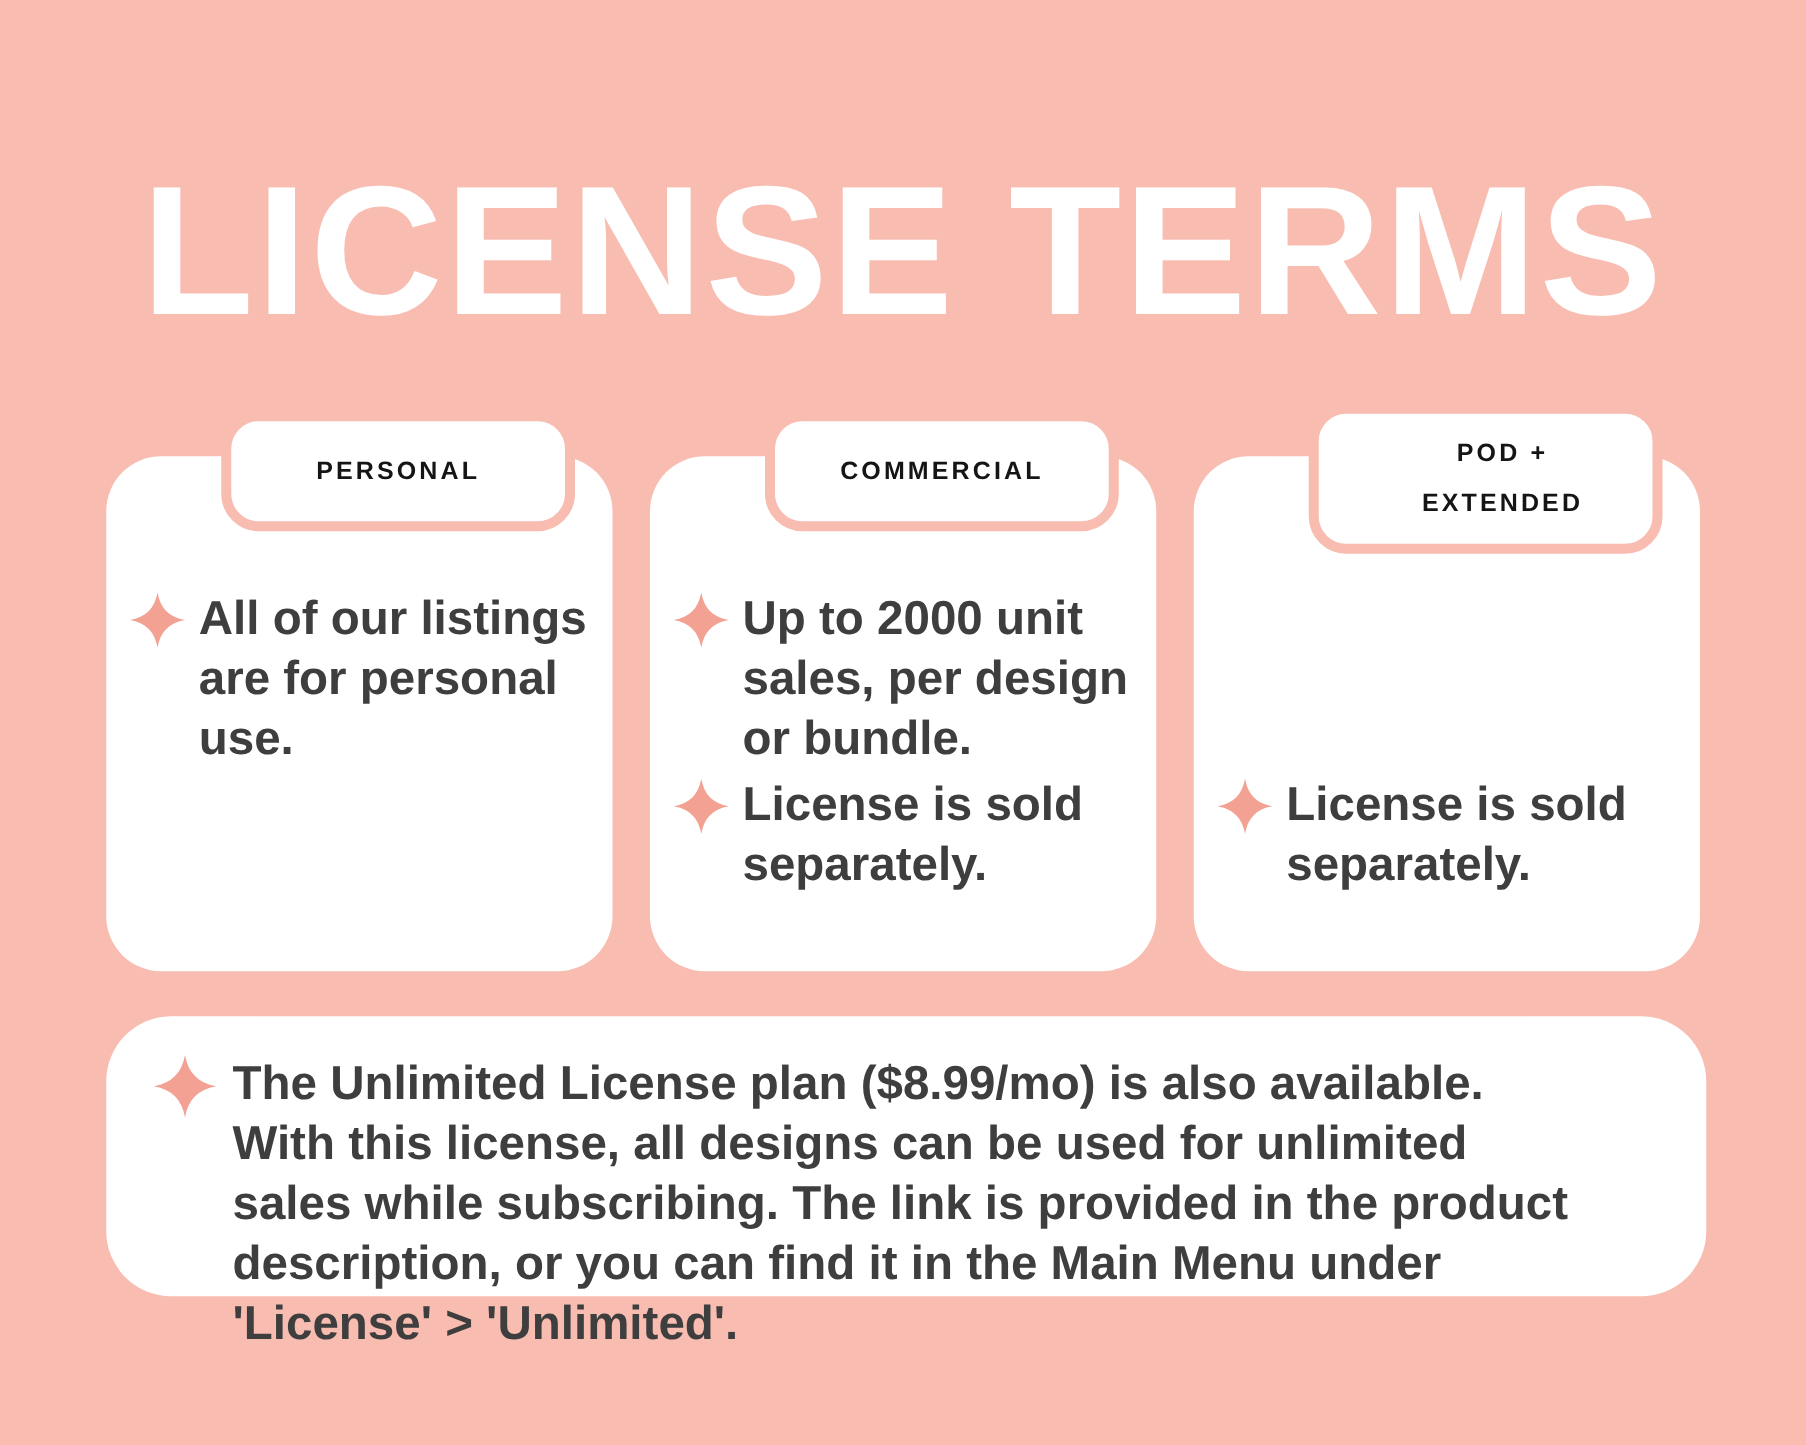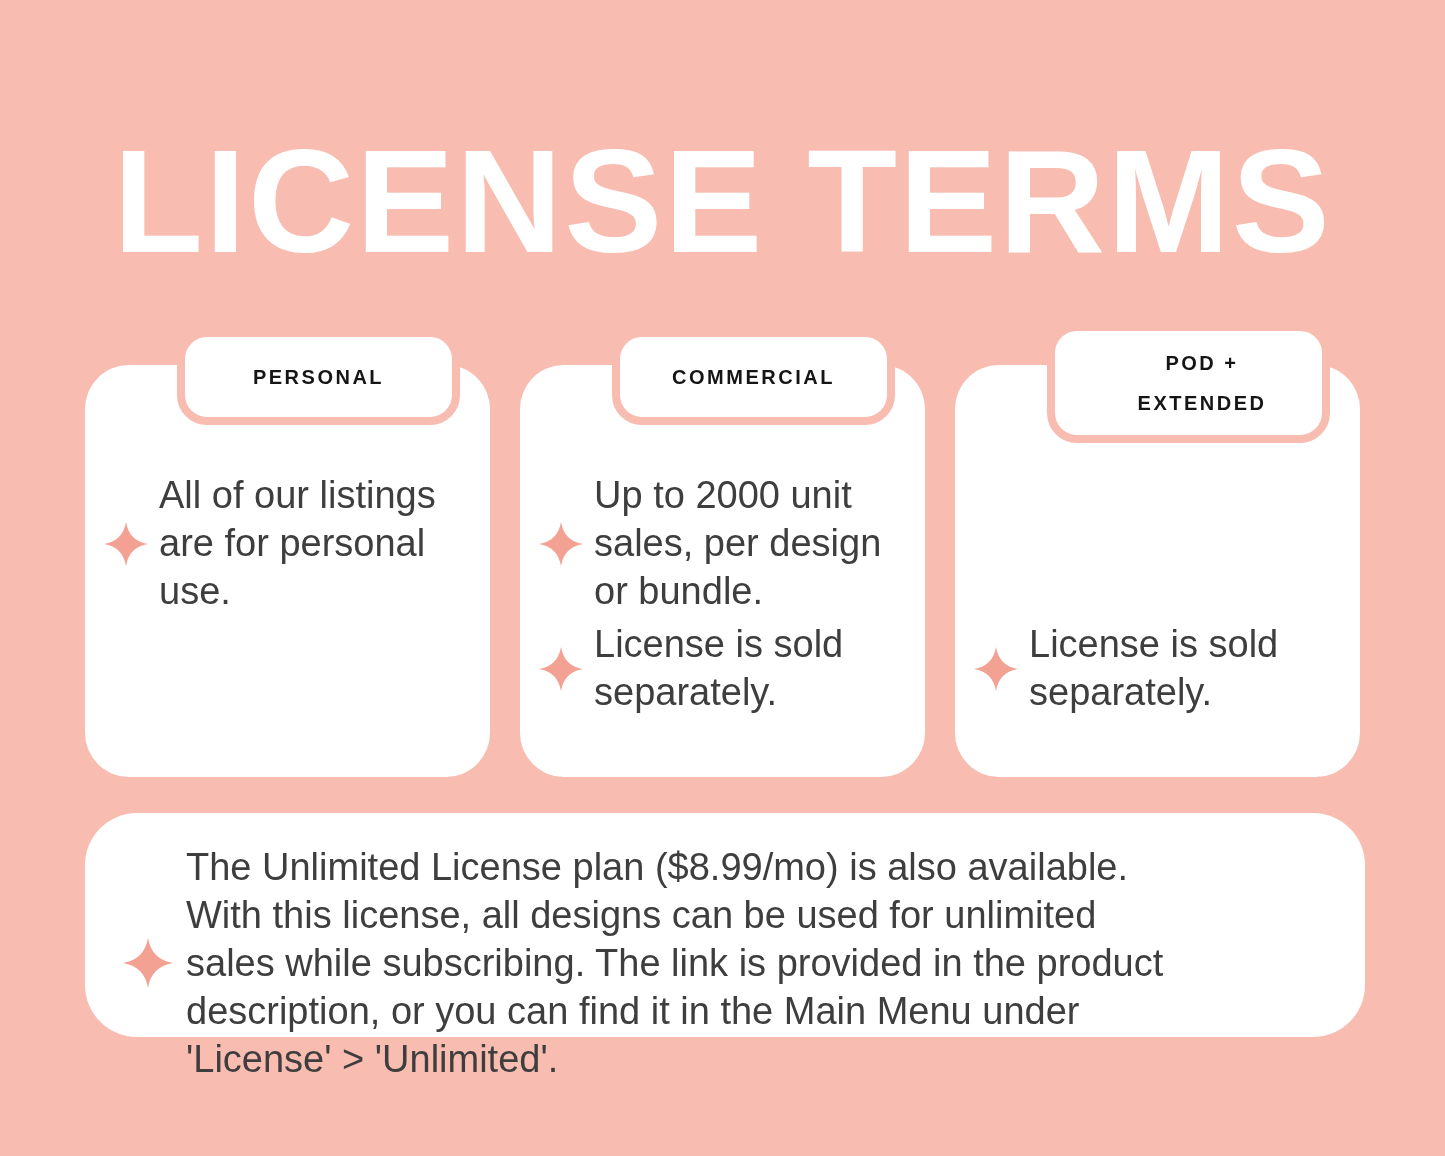--- a/index.html
+++ b/index.html
@@ -71,22 +71,23 @@
     white-space: pre-line;
     display: inline-block;
   }
   .pill--two-line {
     top: -42px;
     text-align: center;
     padding: 12px 20px 12px 47px;
   }
   .bullet {
     display: flex;
-    align-items: center;
+    align-items: flex-start;
     gap: 10px;
+    font-weight: bold;
   }
   .bullet--first {
     padding: 106px 20px 0 18px;
   }
   .bullet--second {
     position: absolute;
     top: 255px;
     left: 18px;
     right: 20px;
   }

